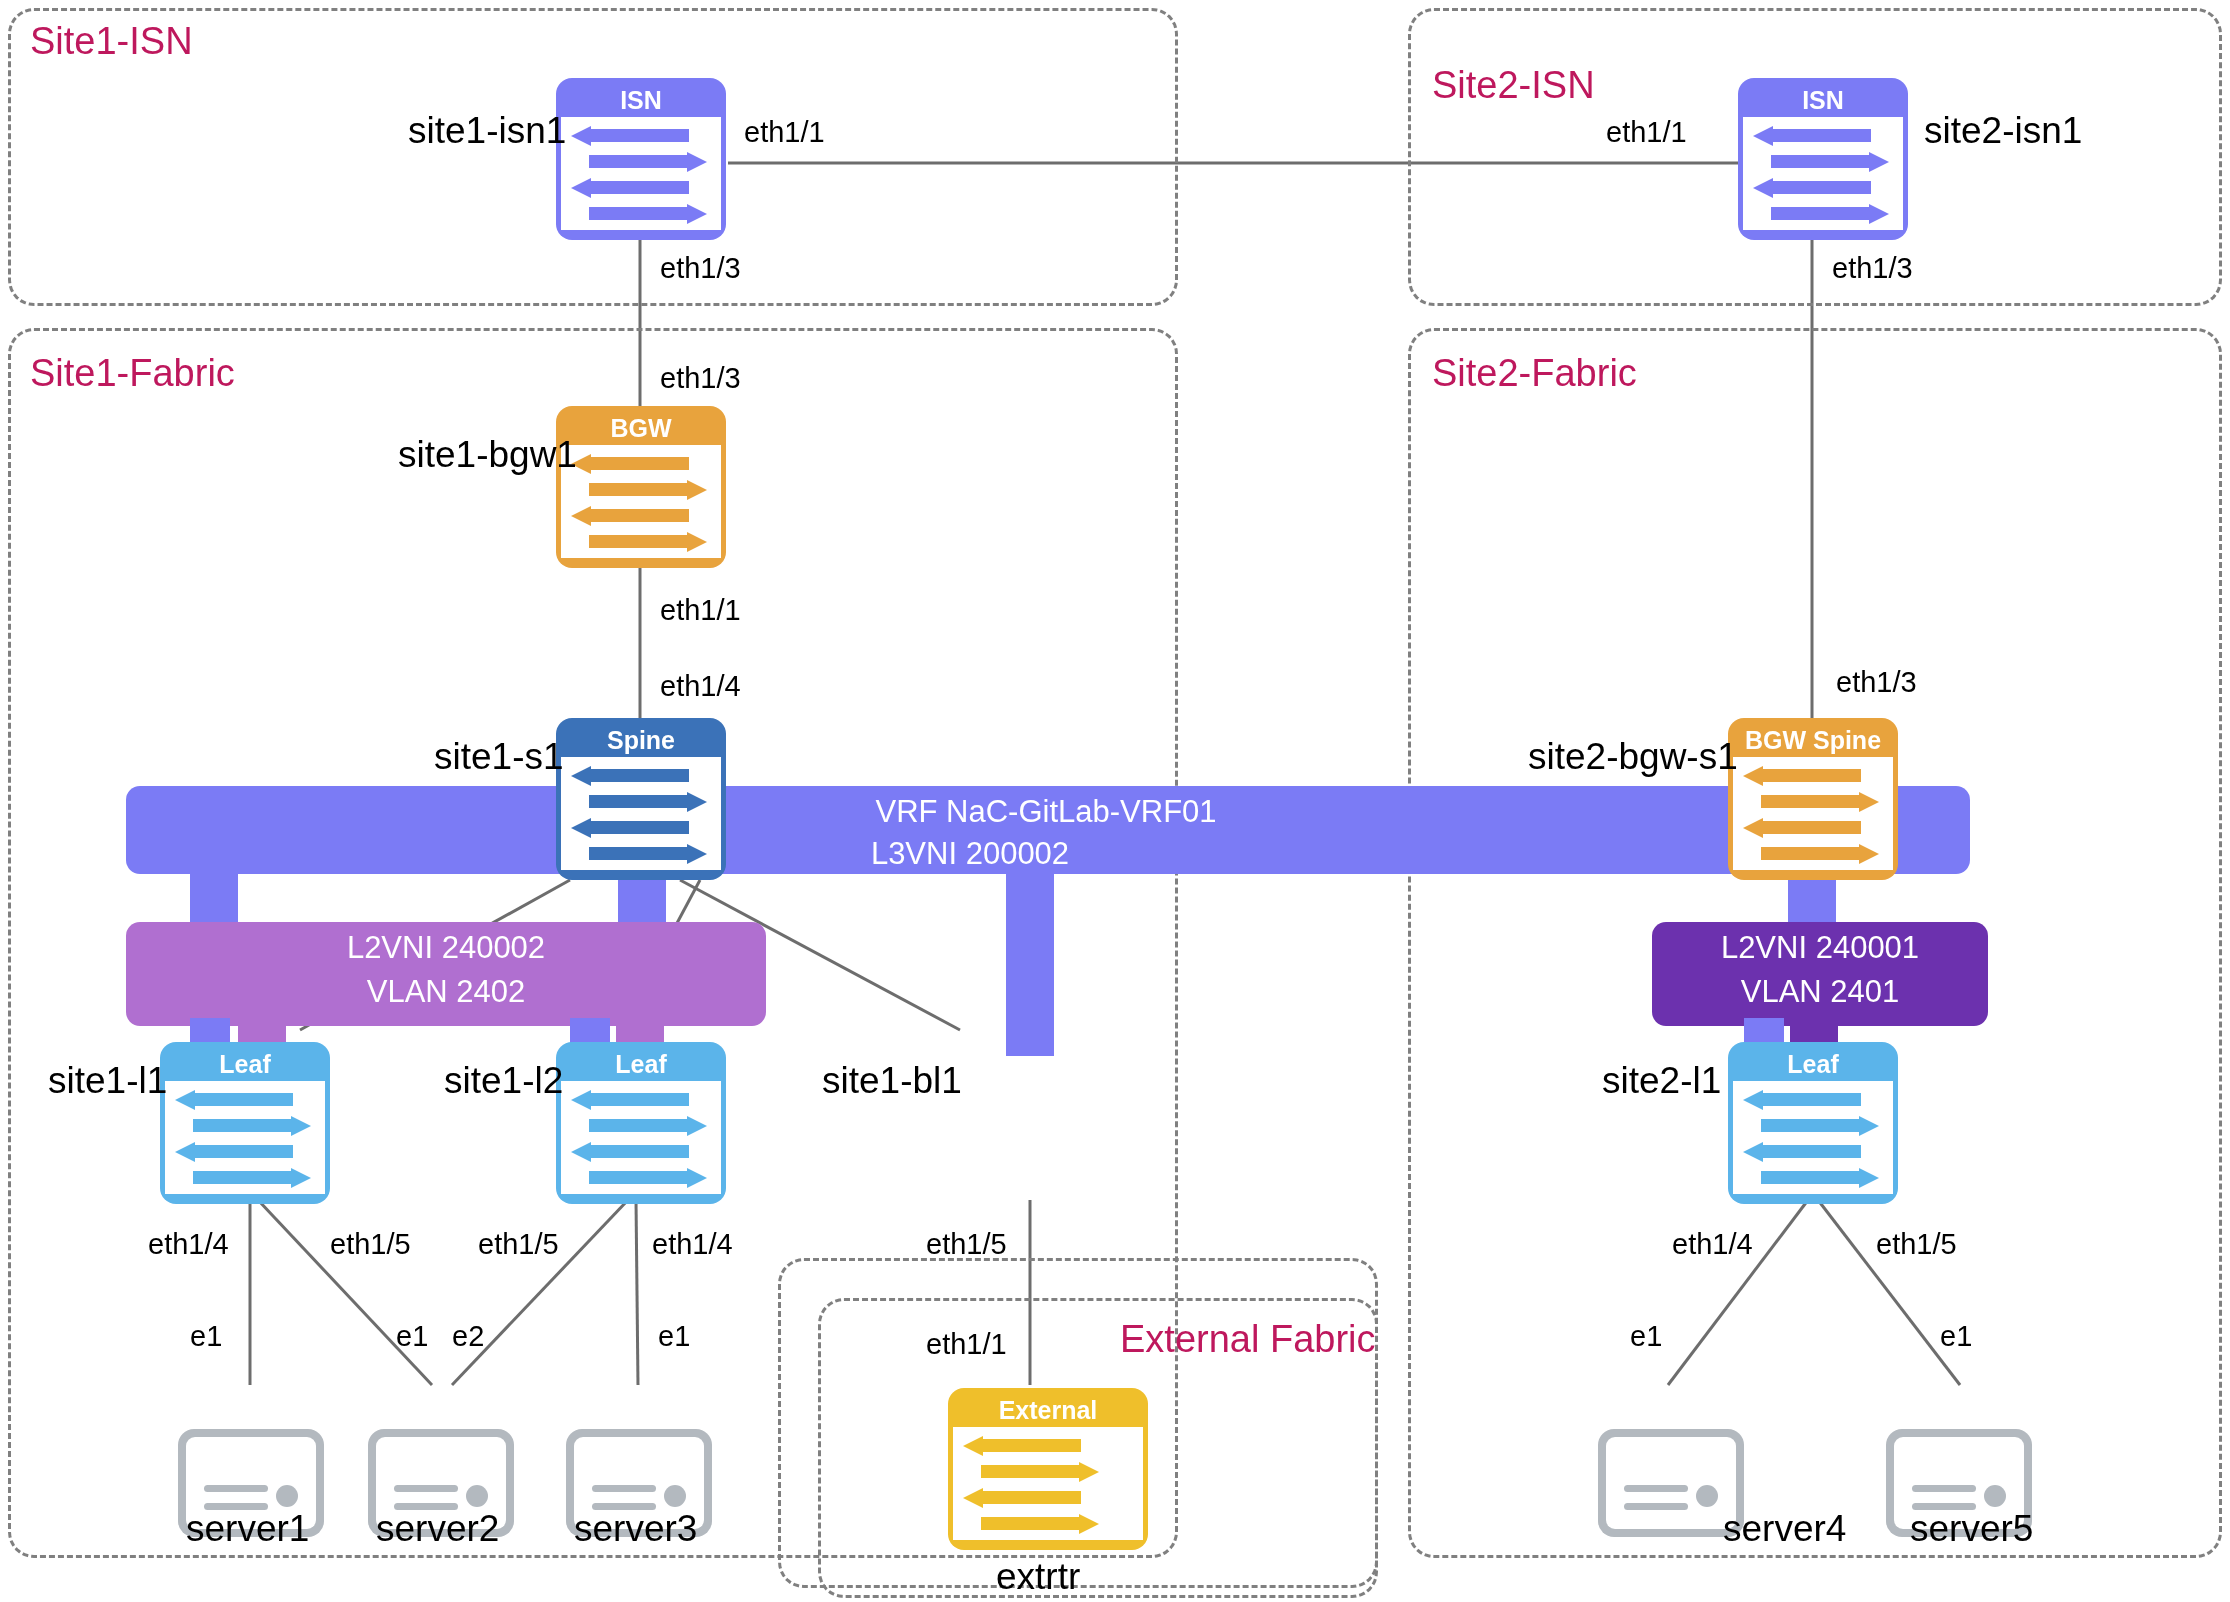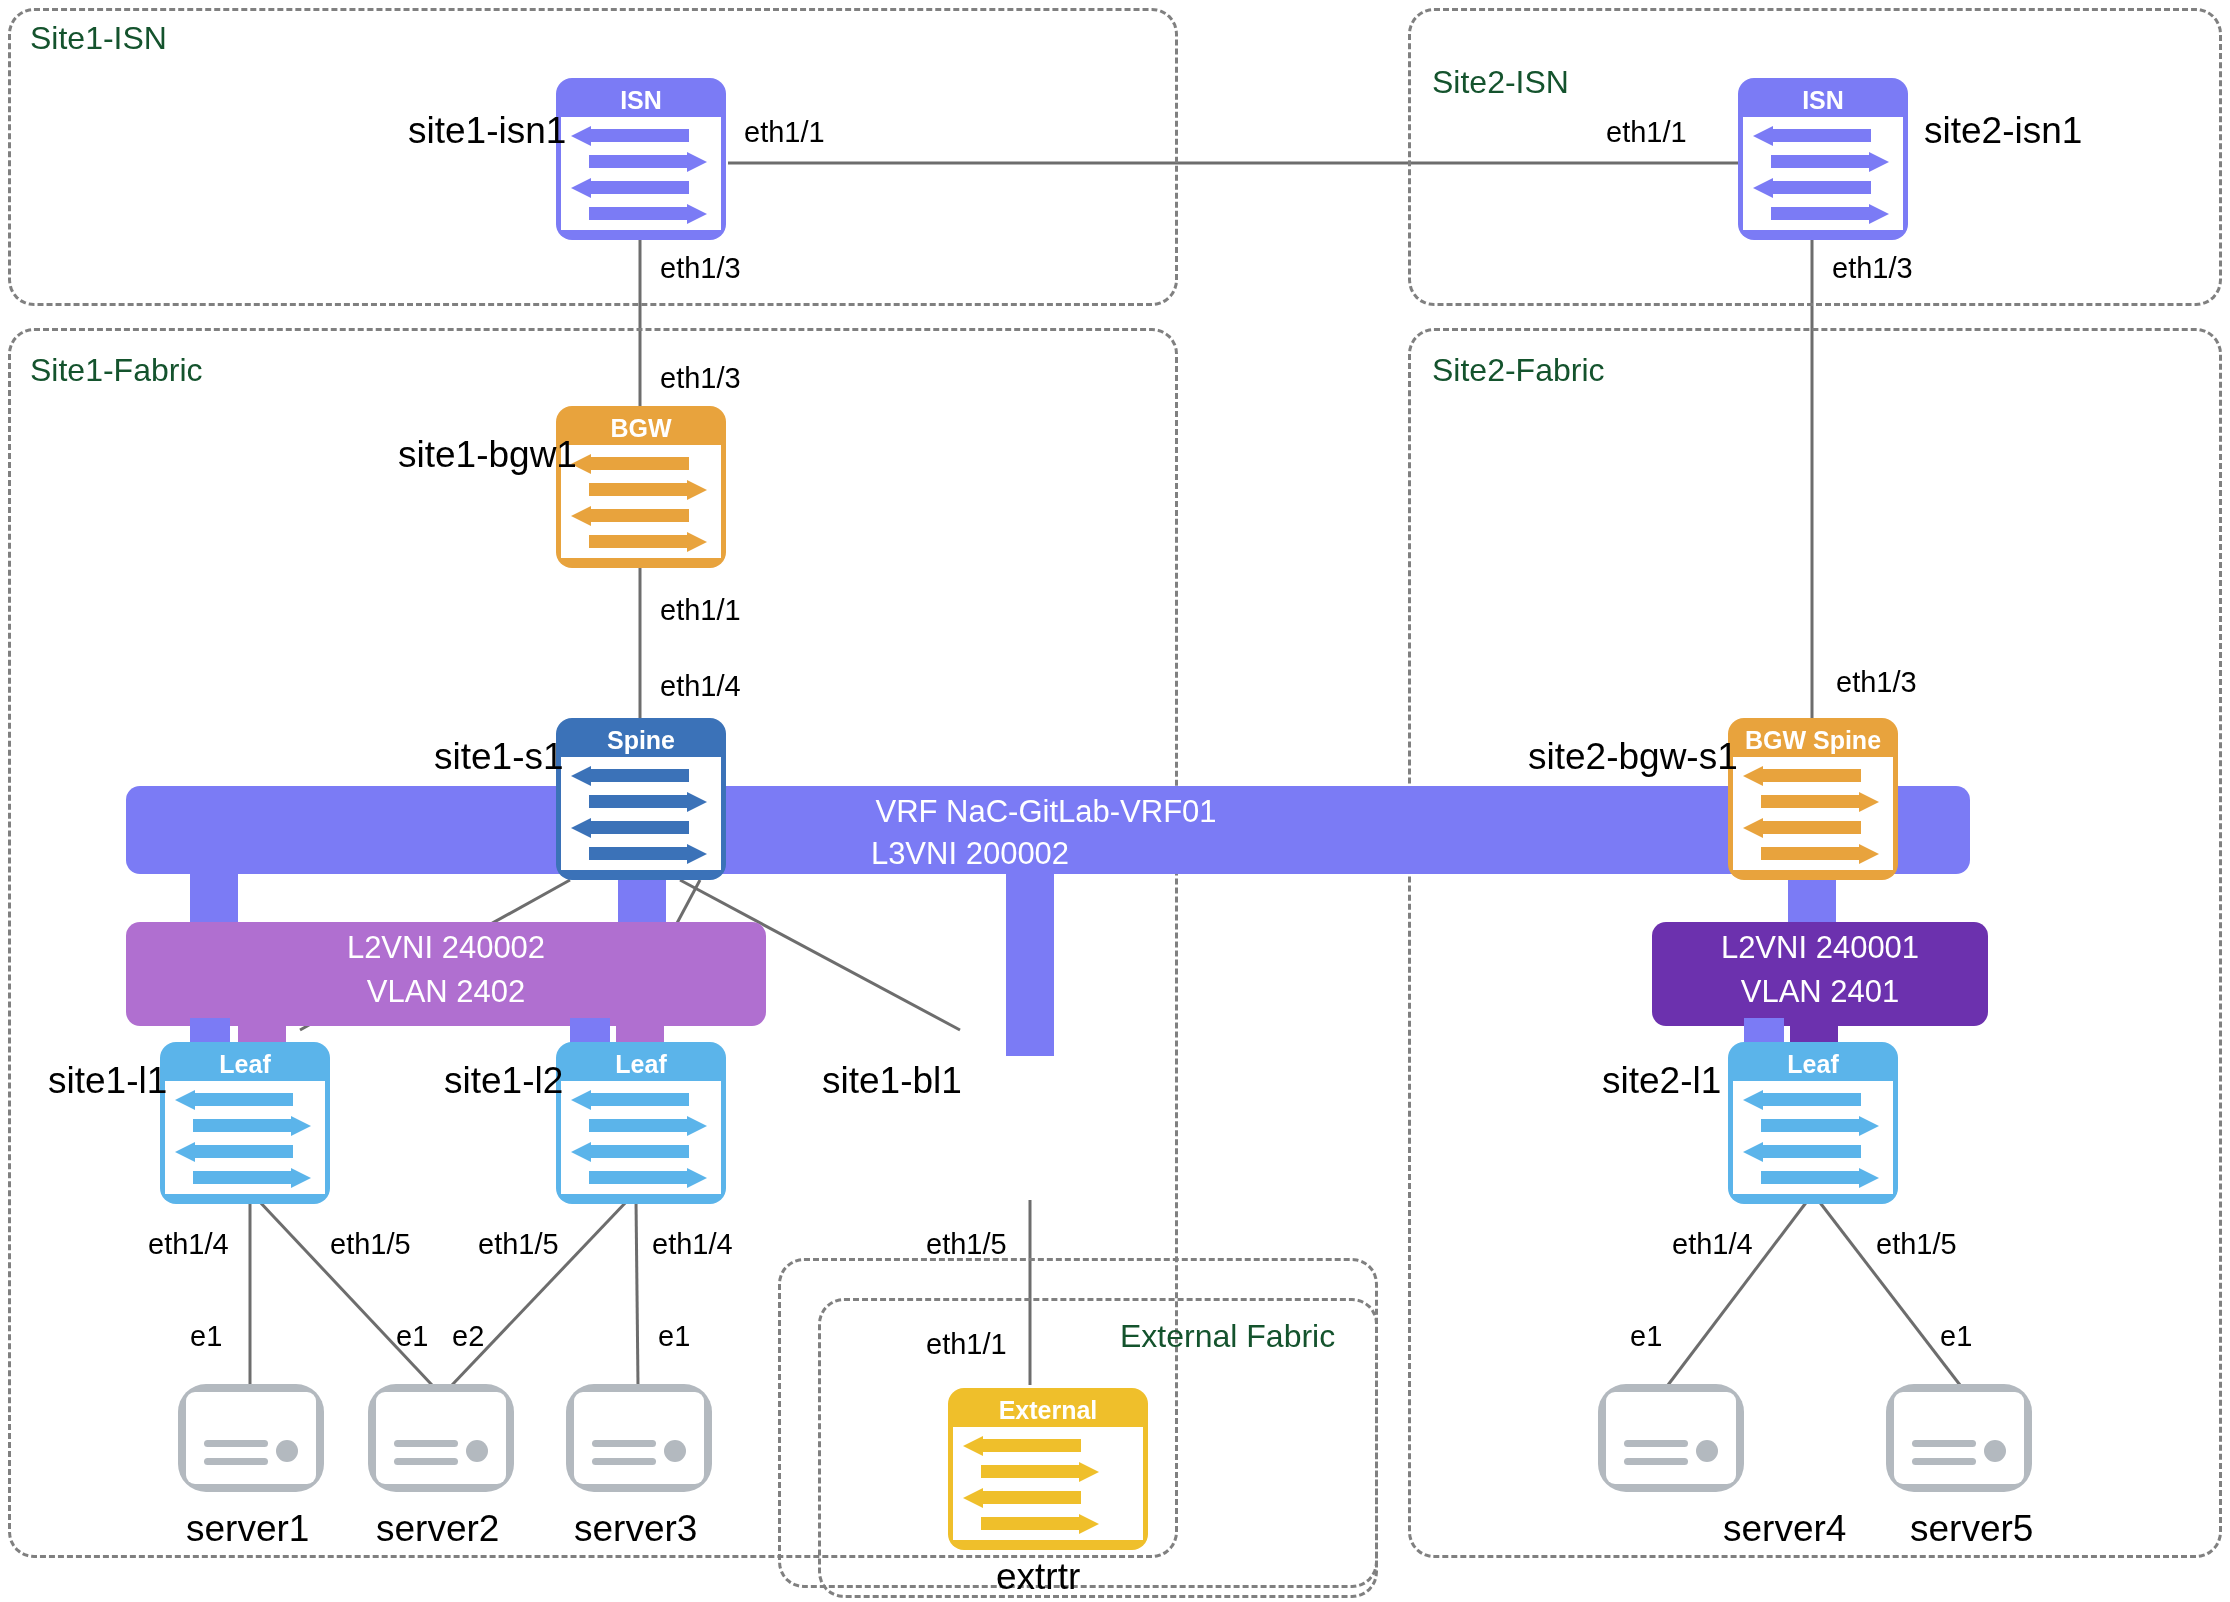--- a/index.html
+++ b/index.html
@@ -1,37 +1,37 @@
 <!DOCTYPE html>
 <html><head>
 <meta charset="utf-8">
 <style>
   html,body{margin:0;padding:0;background:#ffffff;}
   body{font-family:"Liberation Sans","DejaVu Sans",sans-serif;}
   #stage{position:relative;width:2230px;height:1602px;background:#fff;overflow:hidden;}
   #wires{position:absolute;left:0;top:0;width:2230px;height:1602px;}
 
   .zone{position:absolute;border:3px dashed #808080;border-radius:26px;box-sizing:border-box;}
-  .zone-label{position:absolute;font-size:32px;color:#14532d;white-space:nowrap;}
+  .zone-label{position:absolute;font-size:38px;color:#be185d;white-space:nowrap;}
 
   
   .dev{position:absolute;border-radius:16px;box-sizing:border-box;padding:5px;}
   .dev .cap{height:34px;line-height:34px;text-align:center;font-weight:bold;font-size:25px;color:#fff;white-space:nowrap;overflow:hidden;}
   .dev .body{background:#fff;height:calc(100% - 39px);position:relative;}
   .dev .ar{position:absolute;height:14px;}
   
   .ar .bar{position:absolute;top:3px;height:13px;}
   .ar .tip{position:absolute;top:0;width:0;height:0;border-top:10px solid transparent;border-bottom:10px solid transparent;}
   .ar.l .bar{right:0;left:18px;}
   .ar.l .tip{left:0;border-right-width:20px;border-right-style:solid;}
   .ar.r .bar{left:0;right:18px;}
   .ar.r .tip{right:0;border-left-width:20px;border-left-style:solid;}
 
   
-  .svr{position:absolute;box-sizing:border-box;border-radius:28px;}
+  .svr{position:absolute;box-sizing:border-box;border-radius:16px;margin-top:45px;}
   .svr .tab{position:absolute;right:0;top:0;width:56%;height:36%;border-top-right-radius:11px;
             color:#fff;font-weight:bold;font-size:24px;text-align:center;line-height:1.45;}
   .svr .inner{position:absolute;left:8px;top:8px;right:8px;bottom:8px;background:#fff;border-radius:9px;}
   .svr .ln{position:absolute;height:7px;border-radius:4px;}
   .svr .dot{position:absolute;border-radius:50%;}
 
   
   .bar-seg{position:absolute;border-radius:14px;}
   .stem{position:absolute;}
   .bartxt{position:absolute;color:#fff;font-size:31px;text-align:center;white-space:nowrap;}

